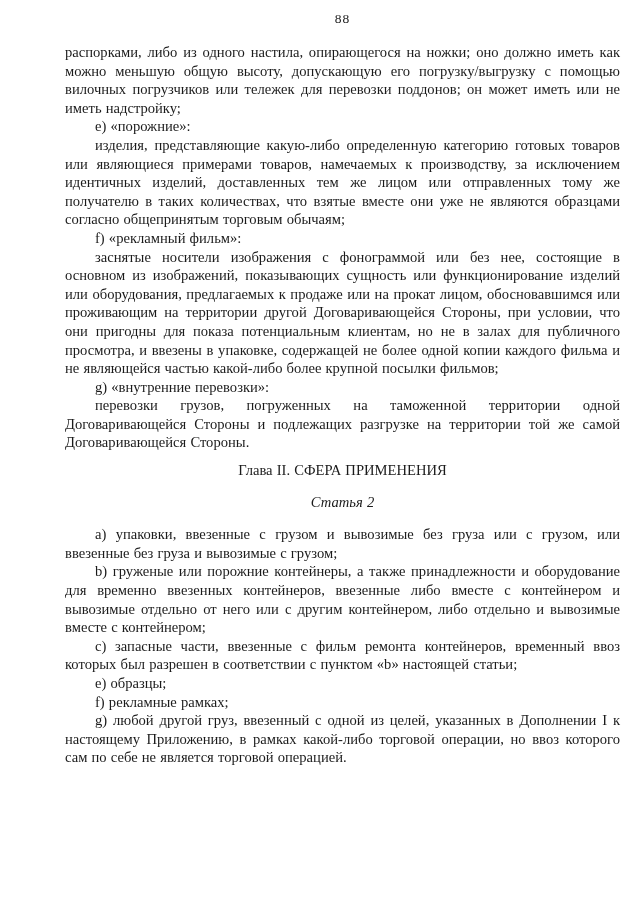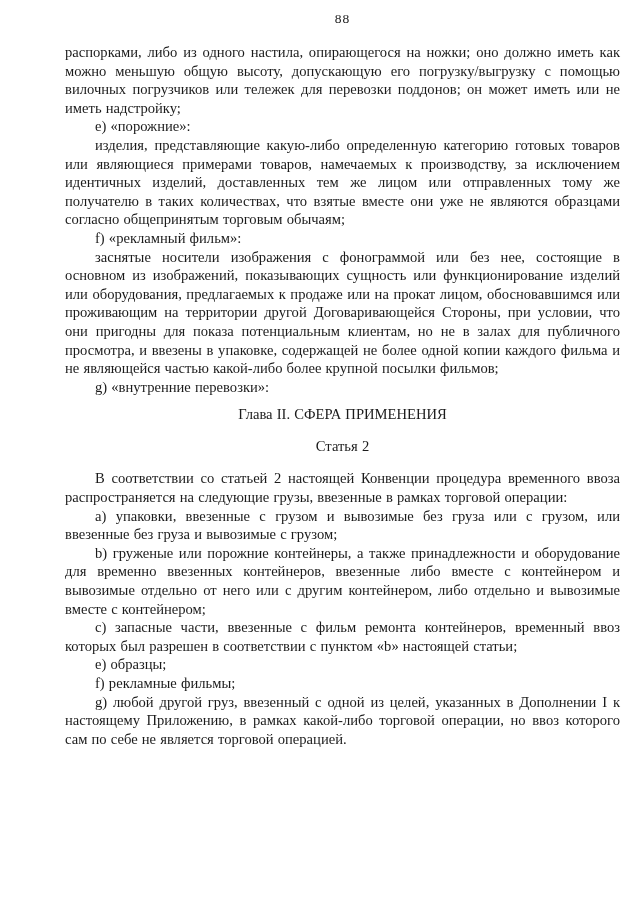--- a/index.html
+++ b/index.html
@@ -39,37 +39,38 @@
   }
   .content p.heading {
     text-align: center;
     text-indent: 0;
   }
   .content p.chapter-heading {
     margin: 9px 0 8px 0;
   }
   .content p.article-heading {
     margin: 13px 0 14px 0;
+    font-style: italic;
   }
 </style>
 </head>
 <body>
 
 <div class="page">
   <p class="page-number">88</p>
   <div class="content">
       <p class="body">распорками, либо из одного настила, опирающегося на ножки; оно должно иметь как можно меньшую общую высоту, допускающую его погрузку/выгрузку с помощью вилочных погрузчиков или тележек для перевозки поддонов; он может иметь или не иметь надстройку;</p>
       <p class="body indent">e) «порожние»:</p>
       <p class="body indent">изделия, представляющие какую-либо определенную категорию готовых товаров или являющиеся примерами товаров, намечаемых к производству, за исключением идентичных изделий, доставленных тем же лицом или отправленных тому же получателю в таких количествах, что взятые вместе они уже не являются образцами согласно общепринятым торговым обычаям;</p>
       <p class="body indent">f) «рекламный фильм»:</p>
       <p class="body indent">заснятые носители изображения с фонограммой или без нее, состоящие в основном из изображений, показывающих сущность или функционирование изделий или оборудования, предлагаемых к продаже или на прокат лицом, обосновавшимся или проживающим на территории другой Договаривающейся Стороны, при условии, что они пригодны для показа потенциальным клиентам, но не в залах для публичного просмотра, и ввезены в упаковке, содержащей не более одной копии каждого фильма и не являющейся частью какой-либо более крупной посылки фильмов;</p>
       <p class="body indent">g) «внутренние перевозки»:</p>
+      <p class="body indent">перевозки грузов, погруженных на таможенной территории одной Договаривающейся Стороны и подлежащих разгрузке на территории той же самой Договаривающейся Стороны.</p>
       <p class="heading chapter-heading">Глава II. СФЕРА ПРИМЕНЕНИЯ</p>
       <p class="heading article-heading">Статья 2</p>
-      <p class="body indent">В соответствии со статьей 2 настоящей Конвенции процедура временного ввоза распространяется на следующие грузы, ввезенные в рамках торговой операции:</p>
       <p class="body indent">a) упаковки, ввезенные с грузом и вывозимые без груза или с грузом, или ввезенные без груза и вывозимые с грузом;</p>
       <p class="body indent">b) груженые или порожние контейнеры, а также принадлежности и оборудование для временно ввезенных контейнеров, ввезенные либо вместе с контейнером и вывозимые отдельно от него или с другим контейнером, либо отдельно и вывозимые вместе с контейнером;</p>
       <p class="body indent">c) запасные части, ввезенные с фильм ремонта контейнеров, временный ввоз которых был разрешен в соответствии с пунктом «b» настоящей статьи;</p>
       <p class="body indent">e) образцы;</p>
-      <p class="body indent">f) рекламные фильмы;</p>
+      <p class="body indent">f) рекламные рамках;</p>
       <p class="body indent">g) любой другой груз, ввезенный с одной из целей, указанных в Дополнении I к настоящему Приложению, в рамках какой-либо торговой операции, но ввоз которого сам по себе не является торговой операцией.</p>
     </div>
 </div>
 
 </body></html>

